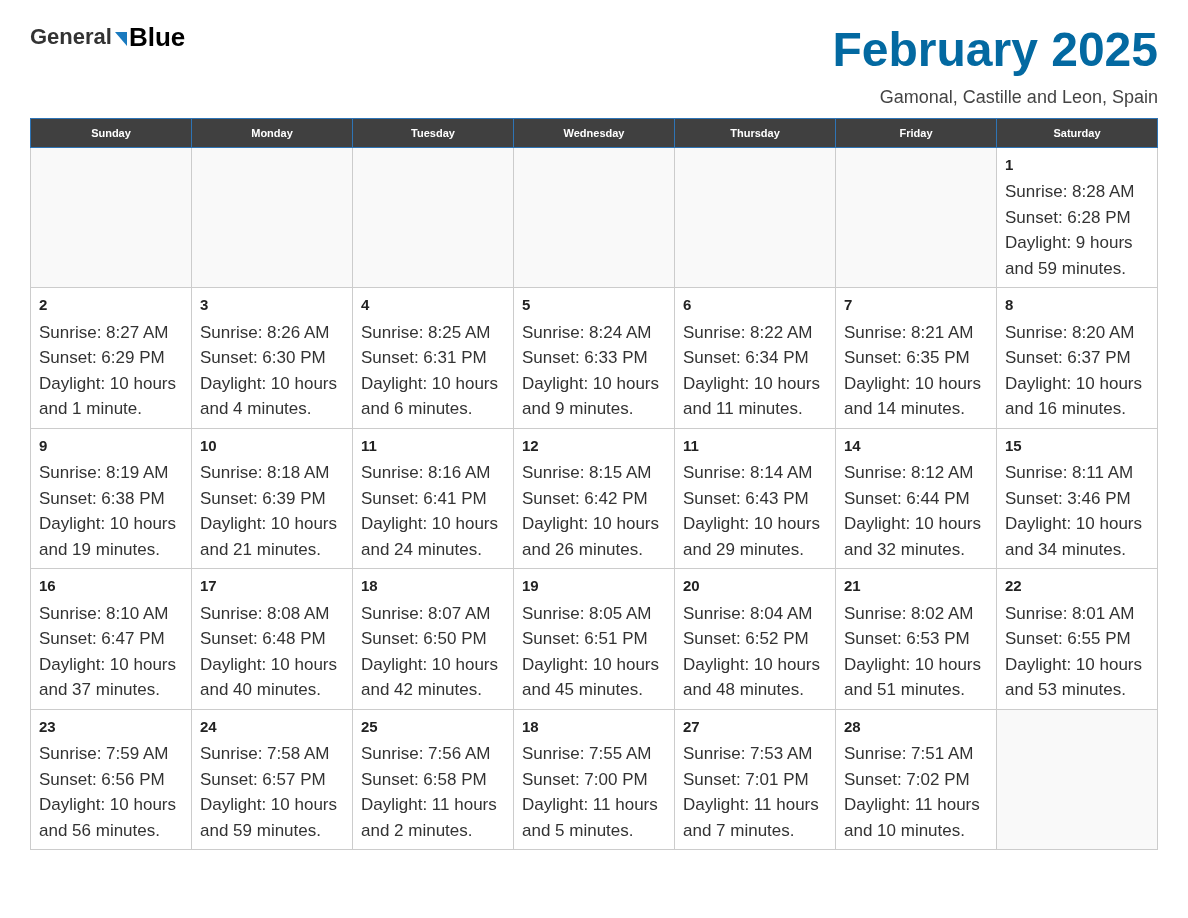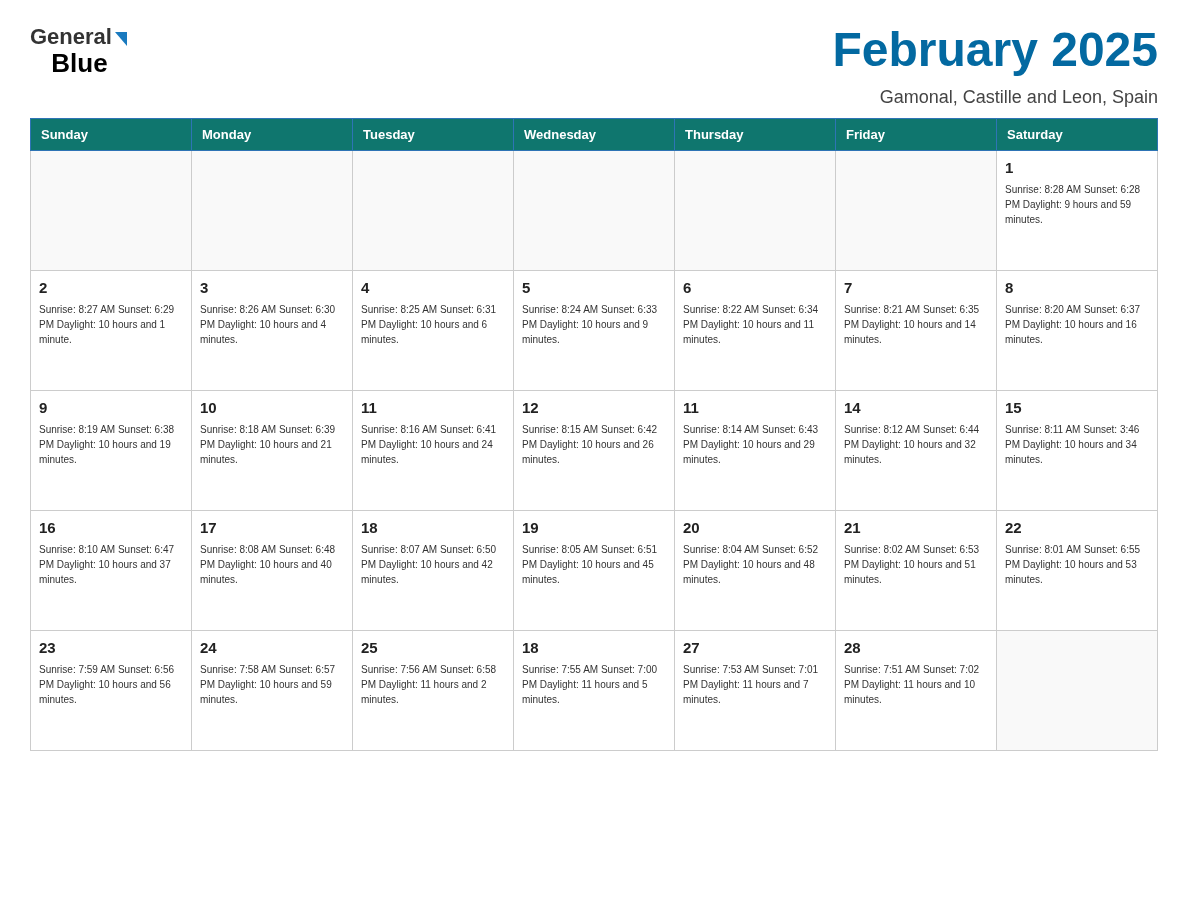--- a/index.html
+++ b/index.html
@@ -11,22 +11,22 @@
       min-height: 918px;
     }
     .header {
       display: flex;
       justify-content: space-between;
       align-items: flex-start;
       margin-bottom: 10px;
     }
     .logo {
       display: flex;
-      flex-direction: column;
-      align-items: center;
+      flex-direction: row;
+      align-items: flex-start;
     }
     .logo-top {
       display: flex;
       align-items: center;
     }
     .logo-general {
       font-size: 22px;
       font-weight: bold;
       color: #333;
     }
@@ -59,47 +59,47 @@
       font-size: 18px;
       color: #444;
       margin-top: 10px;
     }
     .calendar {
       width: 100%;
       border-collapse: collapse;
       margin-top: 8px;
     }
     .calendar thead th {
-      background-color: #0f766e;
+      background-color: #404040;
       color: #fff;
-      font-size: 13px;
+      font-size: 11px;
       font-weight: bold;
       padding: 8px 10px;
-      text-align: left;
+      text-align: center;
       border: 1px solid #2e74b5;
     }
     .calendar tbody td {
       vertical-align: top;
       border: 1px solid #ccc;
       padding: 6px 8px;
       width: 14.28%;
       font-size: 12px;
       color: #333;
       line-height: 1.5;
       min-height: 110px;
       height: 120px;
     }
     .day-number {
       font-size: 15px;
       font-weight: bold;
       color: #222;
       margin-bottom: 3px;
     }
     .day-info {
-      font-size: 10px;
+      font-size: 17px;
       color: #333;
       line-height: 1.5;
     }
     .empty-cell {
       background: #f9f9f9;
     }
     .row-divider td {
       border-top: 2px solid #2e74b5;
     }
   </style>

